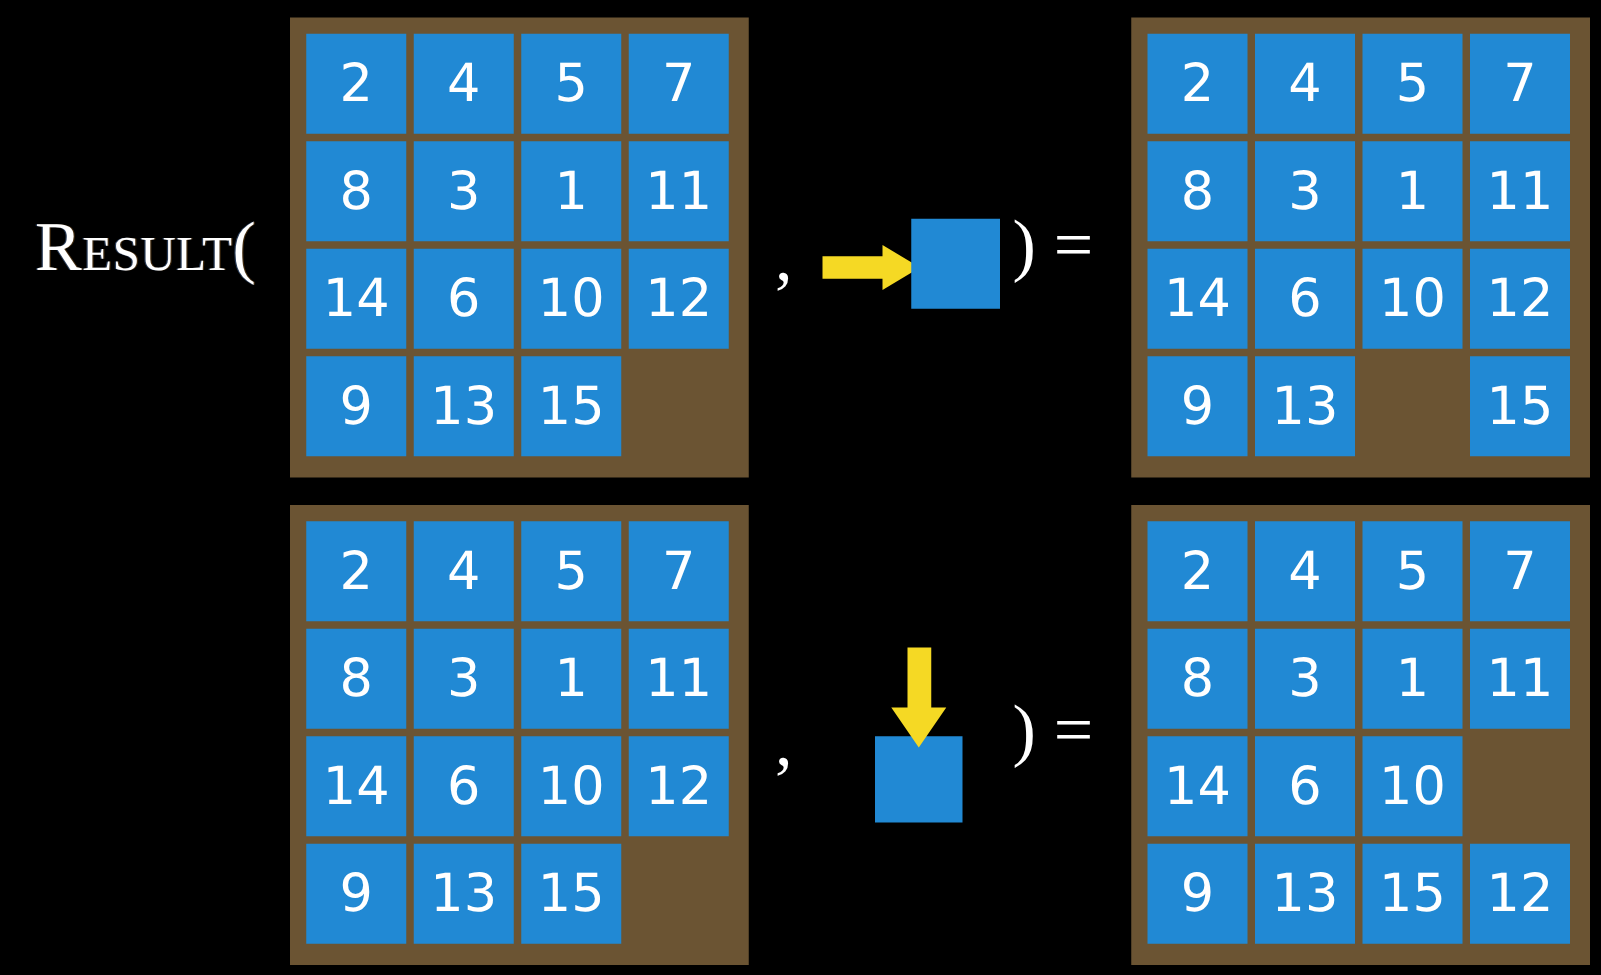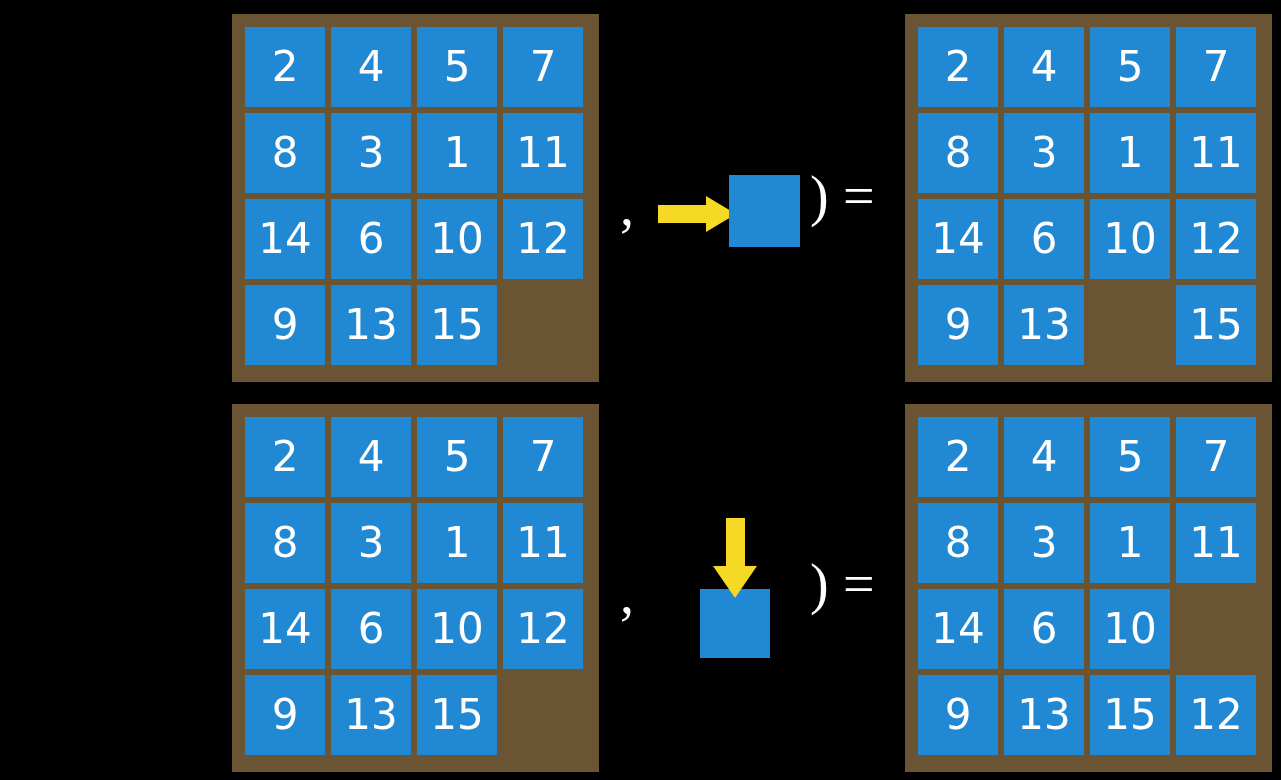--- a/index.html
+++ b/index.html
@@ -151,20 +151,21 @@
     border-top: 32px solid #f5d924;
   }
 </style>
 </head>
 <body>
 
 <div class="stage">
 
   <div class="eq-row row-1">
 
+    <div class="result-label">Result(</div>
 
     <div class="board board-left">
       <div class="board-grid">
           <div class="tile" style="left: 13px; top: 13px;">2</div>
           <div class="tile" style="left: 99px; top: 13px;">4</div>
           <div class="tile" style="left: 185px; top: 13px;">5</div>
           <div class="tile" style="left: 271px; top: 13px;">7</div>
           <div class="tile" style="left: 13px; top: 99px;">8</div>
           <div class="tile" style="left: 99px; top: 99px;">3</div>
           <div class="tile" style="left: 185px; top: 99px;">1</div>

